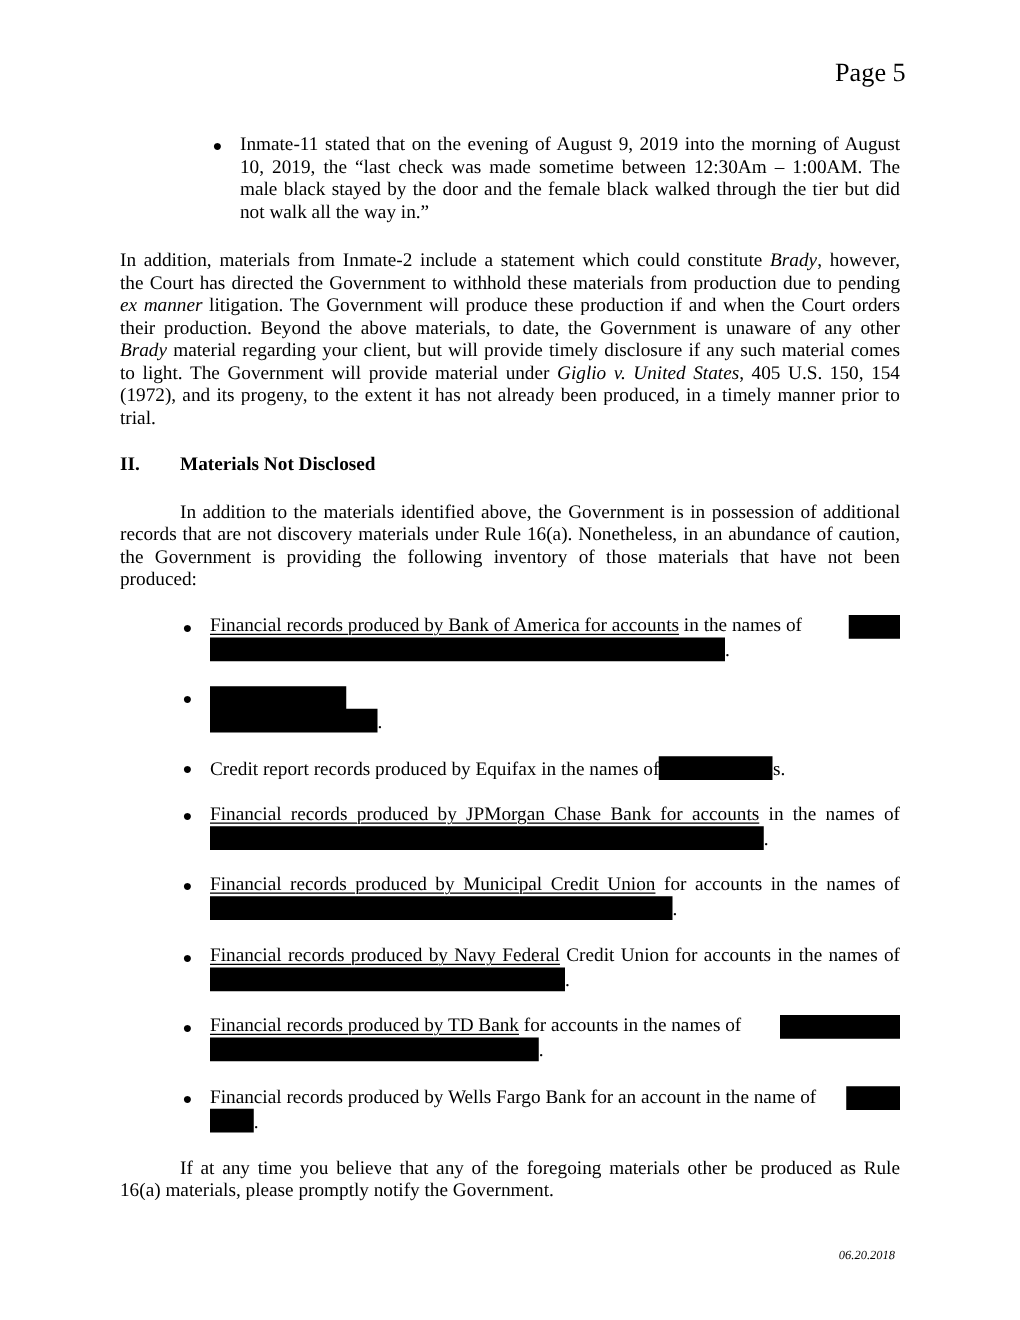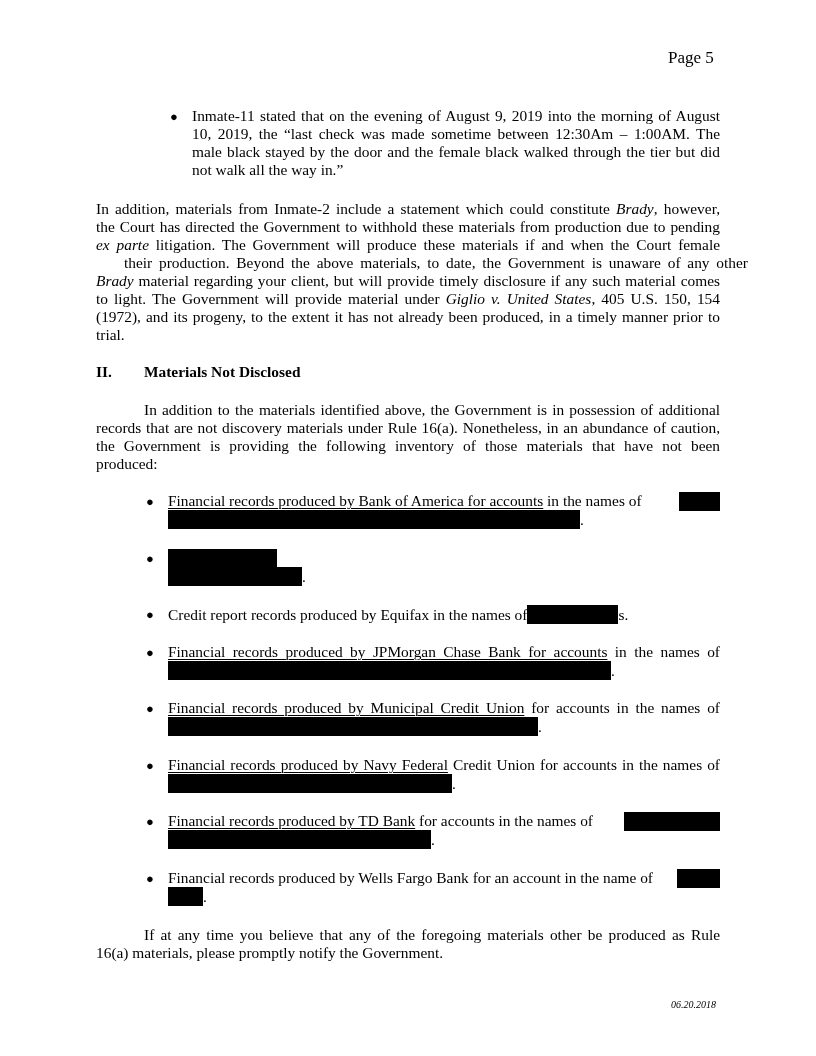--- a/index.html
+++ b/index.html
@@ -1,21 +1,21 @@
 <!DOCTYPE html>
 <html><head>
 <meta charset="utf-8">
 <style>
   html, body { margin: 0; padding: 0; background: #ffffff; }
   body {
     width: 816px; height: 1056px; position: relative; overflow: hidden;
     font-family: "Liberation Serif", "DejaVu Serif", serif;
     color: #000; font-size: 15.4px; line-height: 18px;
   }
-  .page-number { position: absolute; top: 49px; left: 668px; font-size: 17px; }
+  .page-number { position: absolute; top: 49px; left: 668px; font-size: 21px; }
   .abs { position: absolute; text-align: center; }
   .just-last { text-align: justify; text-align-last: justify; }
   .bullet-dot { position: absolute; font-size: 13px; }
   .redact { display: inline-block; background: #000; height: 19px; vertical-align: -4px; }
   .u { text-decoration: underline; text-underline-offset: 2px; text-decoration-thickness: 1px; }
   .heading { font-weight: bold; }
   .footer-date { position: absolute; top: 996px; left: 671px; font-size: 10px; font-style: italic; }
   .row { position: absolute; left: 168px; width: 552px; white-space: nowrap; }
   .rowflex { display: flex; justify-content: space-between; }
 </style>
@@ -28,22 +28,22 @@
   <span class="bullet-dot" style="top:108px; left:170px;">●</span>
   <div class="abs just-last" style="top:107px; left:192px; width:528px;">Inmate-11 stated that on the evening of August 9, 2019 into the morning of August</div>
   <div class="abs just-last" style="top:125px; left:192px; width:528px;">10, 2019, the “last check was made sometime between 12:30Am – 1:00AM.  The</div>
   <div class="abs just-last" style="top:143px; left:192px; width:528px;">male black stayed by the door and the female black walked through the tier but did</div>
   <div class="abs" style="top:161px; left:192px;">not walk all the way in.”</div>
 </div>
 
 <div>
   <div class="abs just-last" style="top:200px; left:96px; width:624px;"><span>In addition, materials from Inmate-2 include a statement which could constitute </span><i>Brady</i><span>, however,</span></div>
   <div class="abs just-last" style="top:218px; left:96px; width:624px;">the Court has directed the Government to withhold these materials from production due to pending</div>
-  <div class="abs just-last" style="top:236px; left:96px; width:624px;"><i>ex parte</i><span> litigation.  The Government will produce these materials if and when the Court female</span></div>
-  <div class="abs just-last" style="top:254px; left:96px; width:624px;margin-left:28px;">their production.  Beyond the above materials, to date, the Government is unaware of any other</div>
+  <div class="abs just-last" style="top:236px; left:96px; width:624px;"><i>ex manner</i><span> litigation.  The Government will produce these production if and when the Court orders</span></div>
+  <div class="abs just-last" style="top:254px; left:96px; width:624px;">their production.  Beyond the above materials, to date, the Government is unaware of any other</div>
   <div class="abs just-last" style="top:272px; left:96px; width:624px;"><i>Brady</i><span> material regarding your client, but will provide timely disclosure if any such material comes</span></div>
   <div class="abs just-last" style="top:290px; left:96px; width:624px;"><span>to light.  The Government will provide material under </span><i>Giglio v. United States</i><span>, 405 U.S. 150, 154</span></div>
   <div class="abs just-last" style="top:308px; left:96px; width:624px;">(1972), and its progeny, to the extent it has not already been produced, in a timely manner prior to</div>
   <div class="abs" style="top:326px; left:96px;">trial.</div>
 </div>
 
 <div>
   <div class="abs heading" style="top:363px; left:96px;">II.</div>
   <div class="abs heading" style="top:363px; left:144px;">Materials Not Disclosed</div>
 </div>

